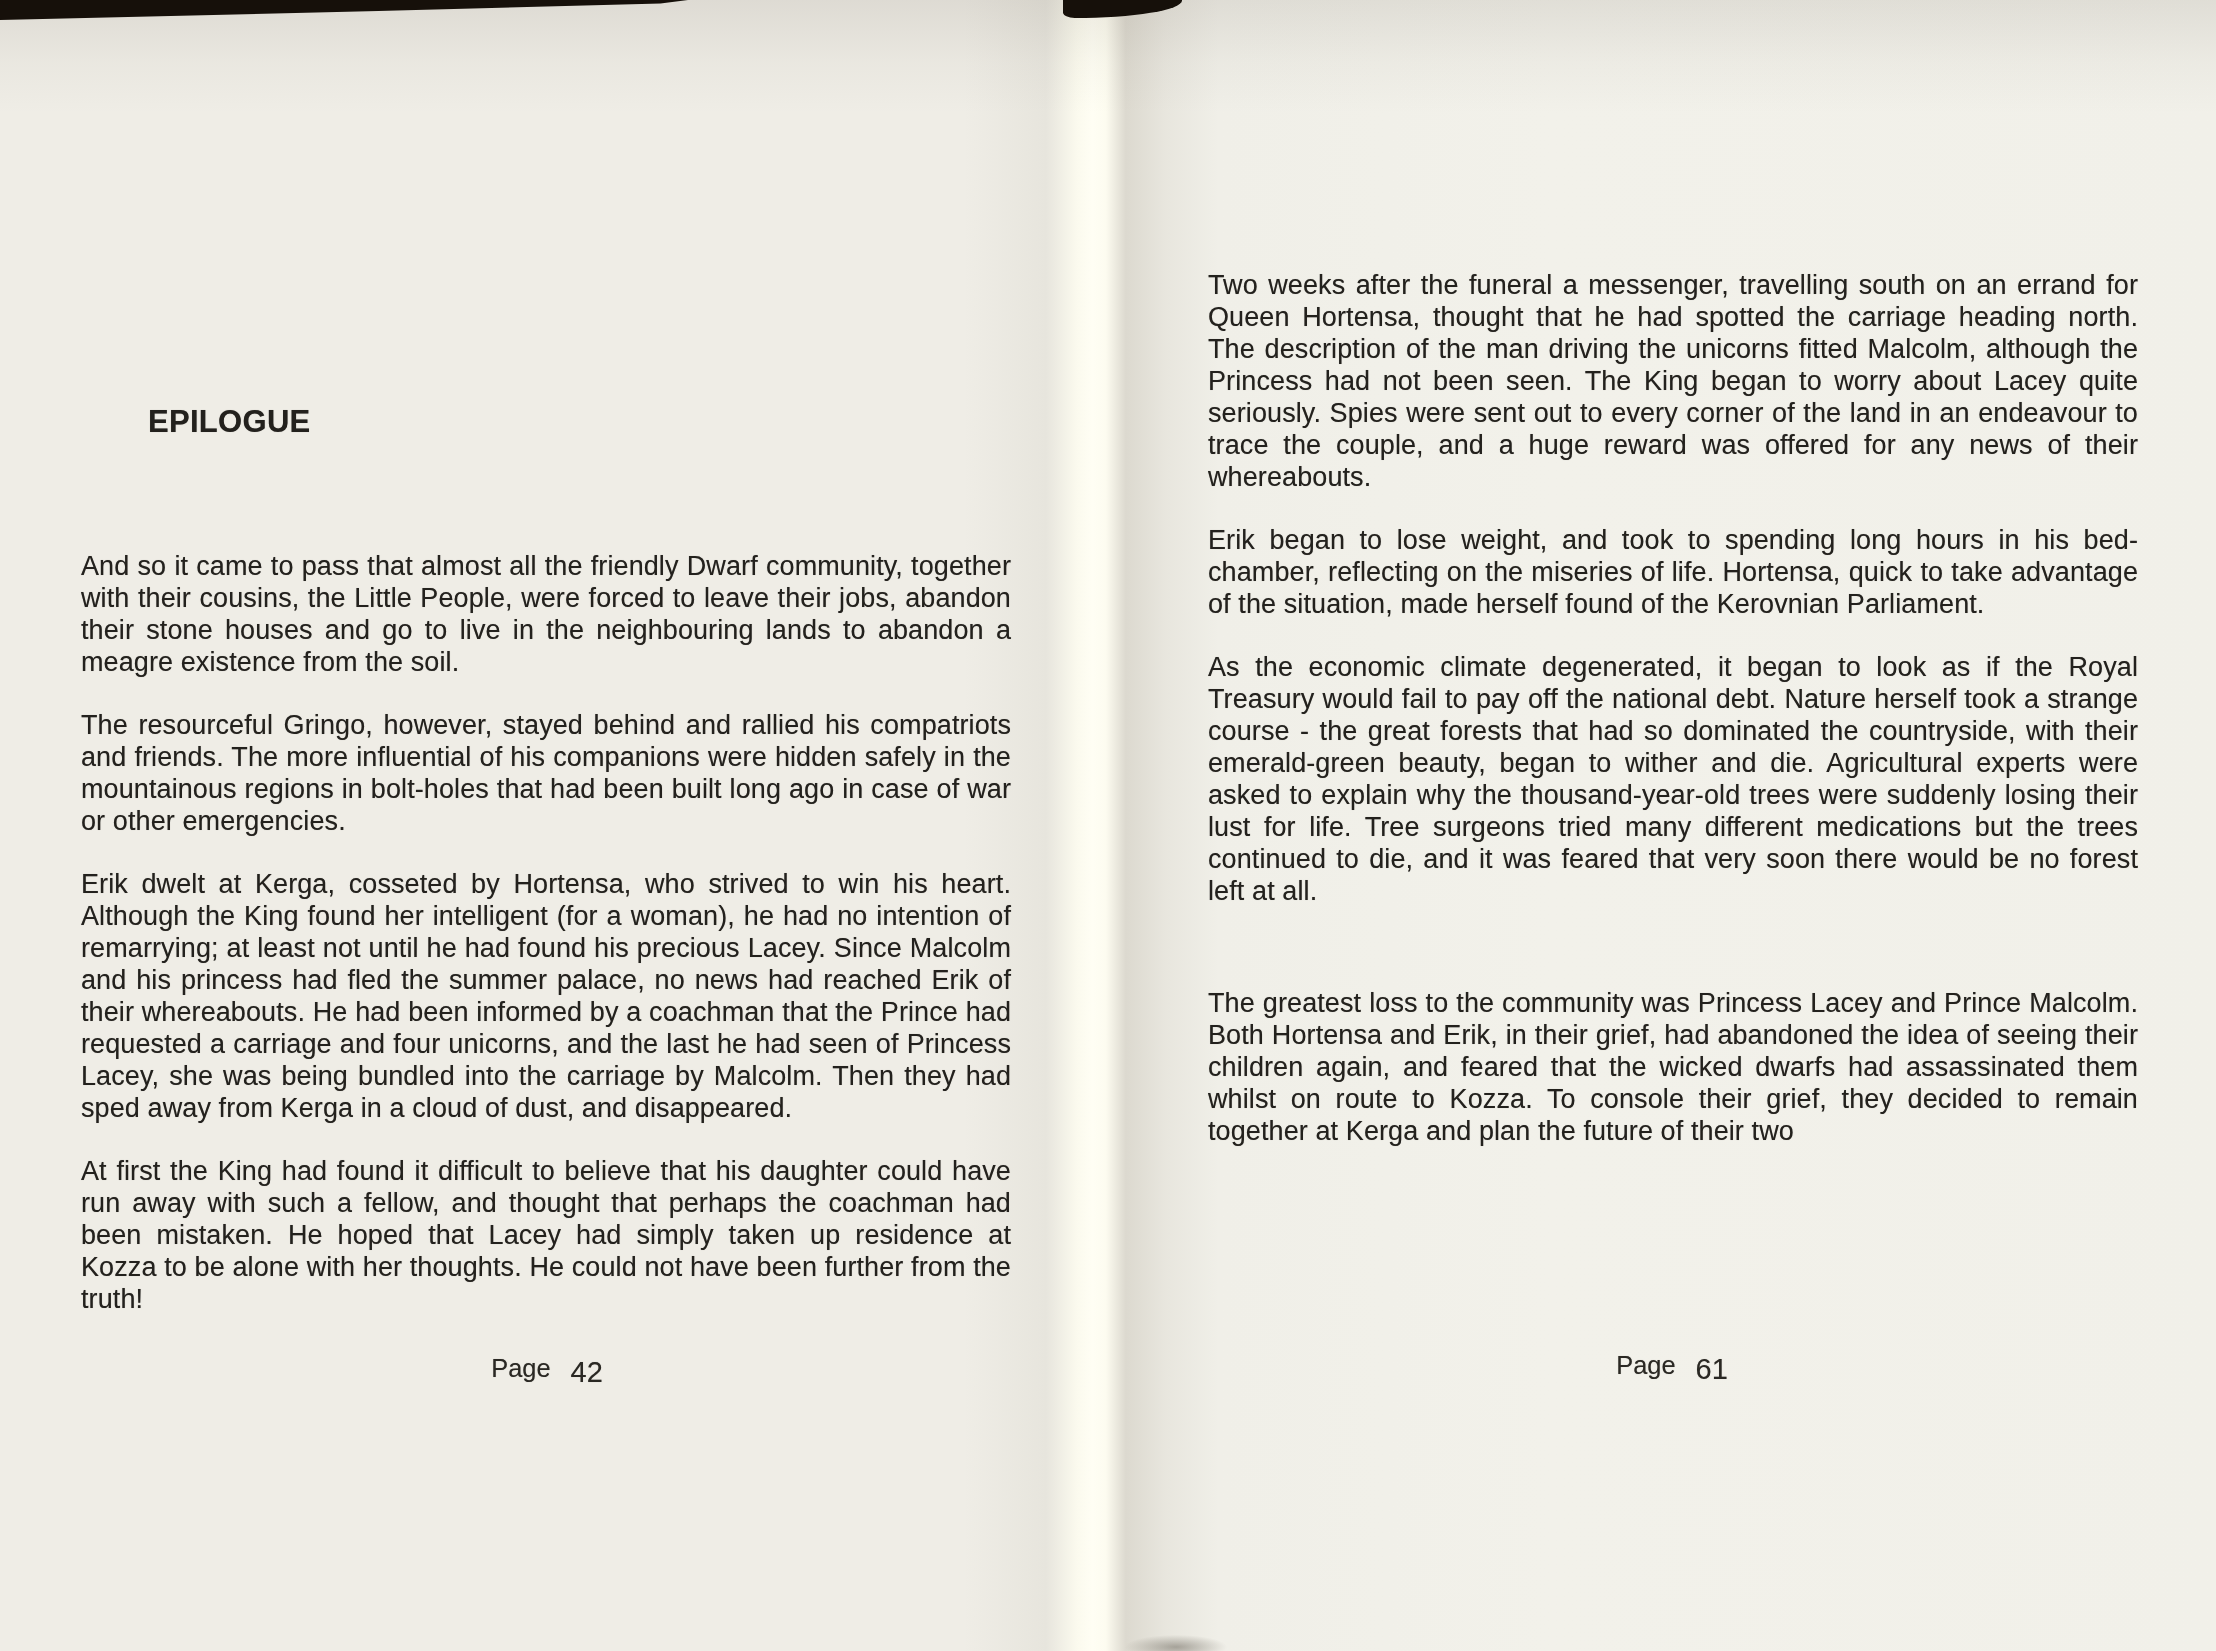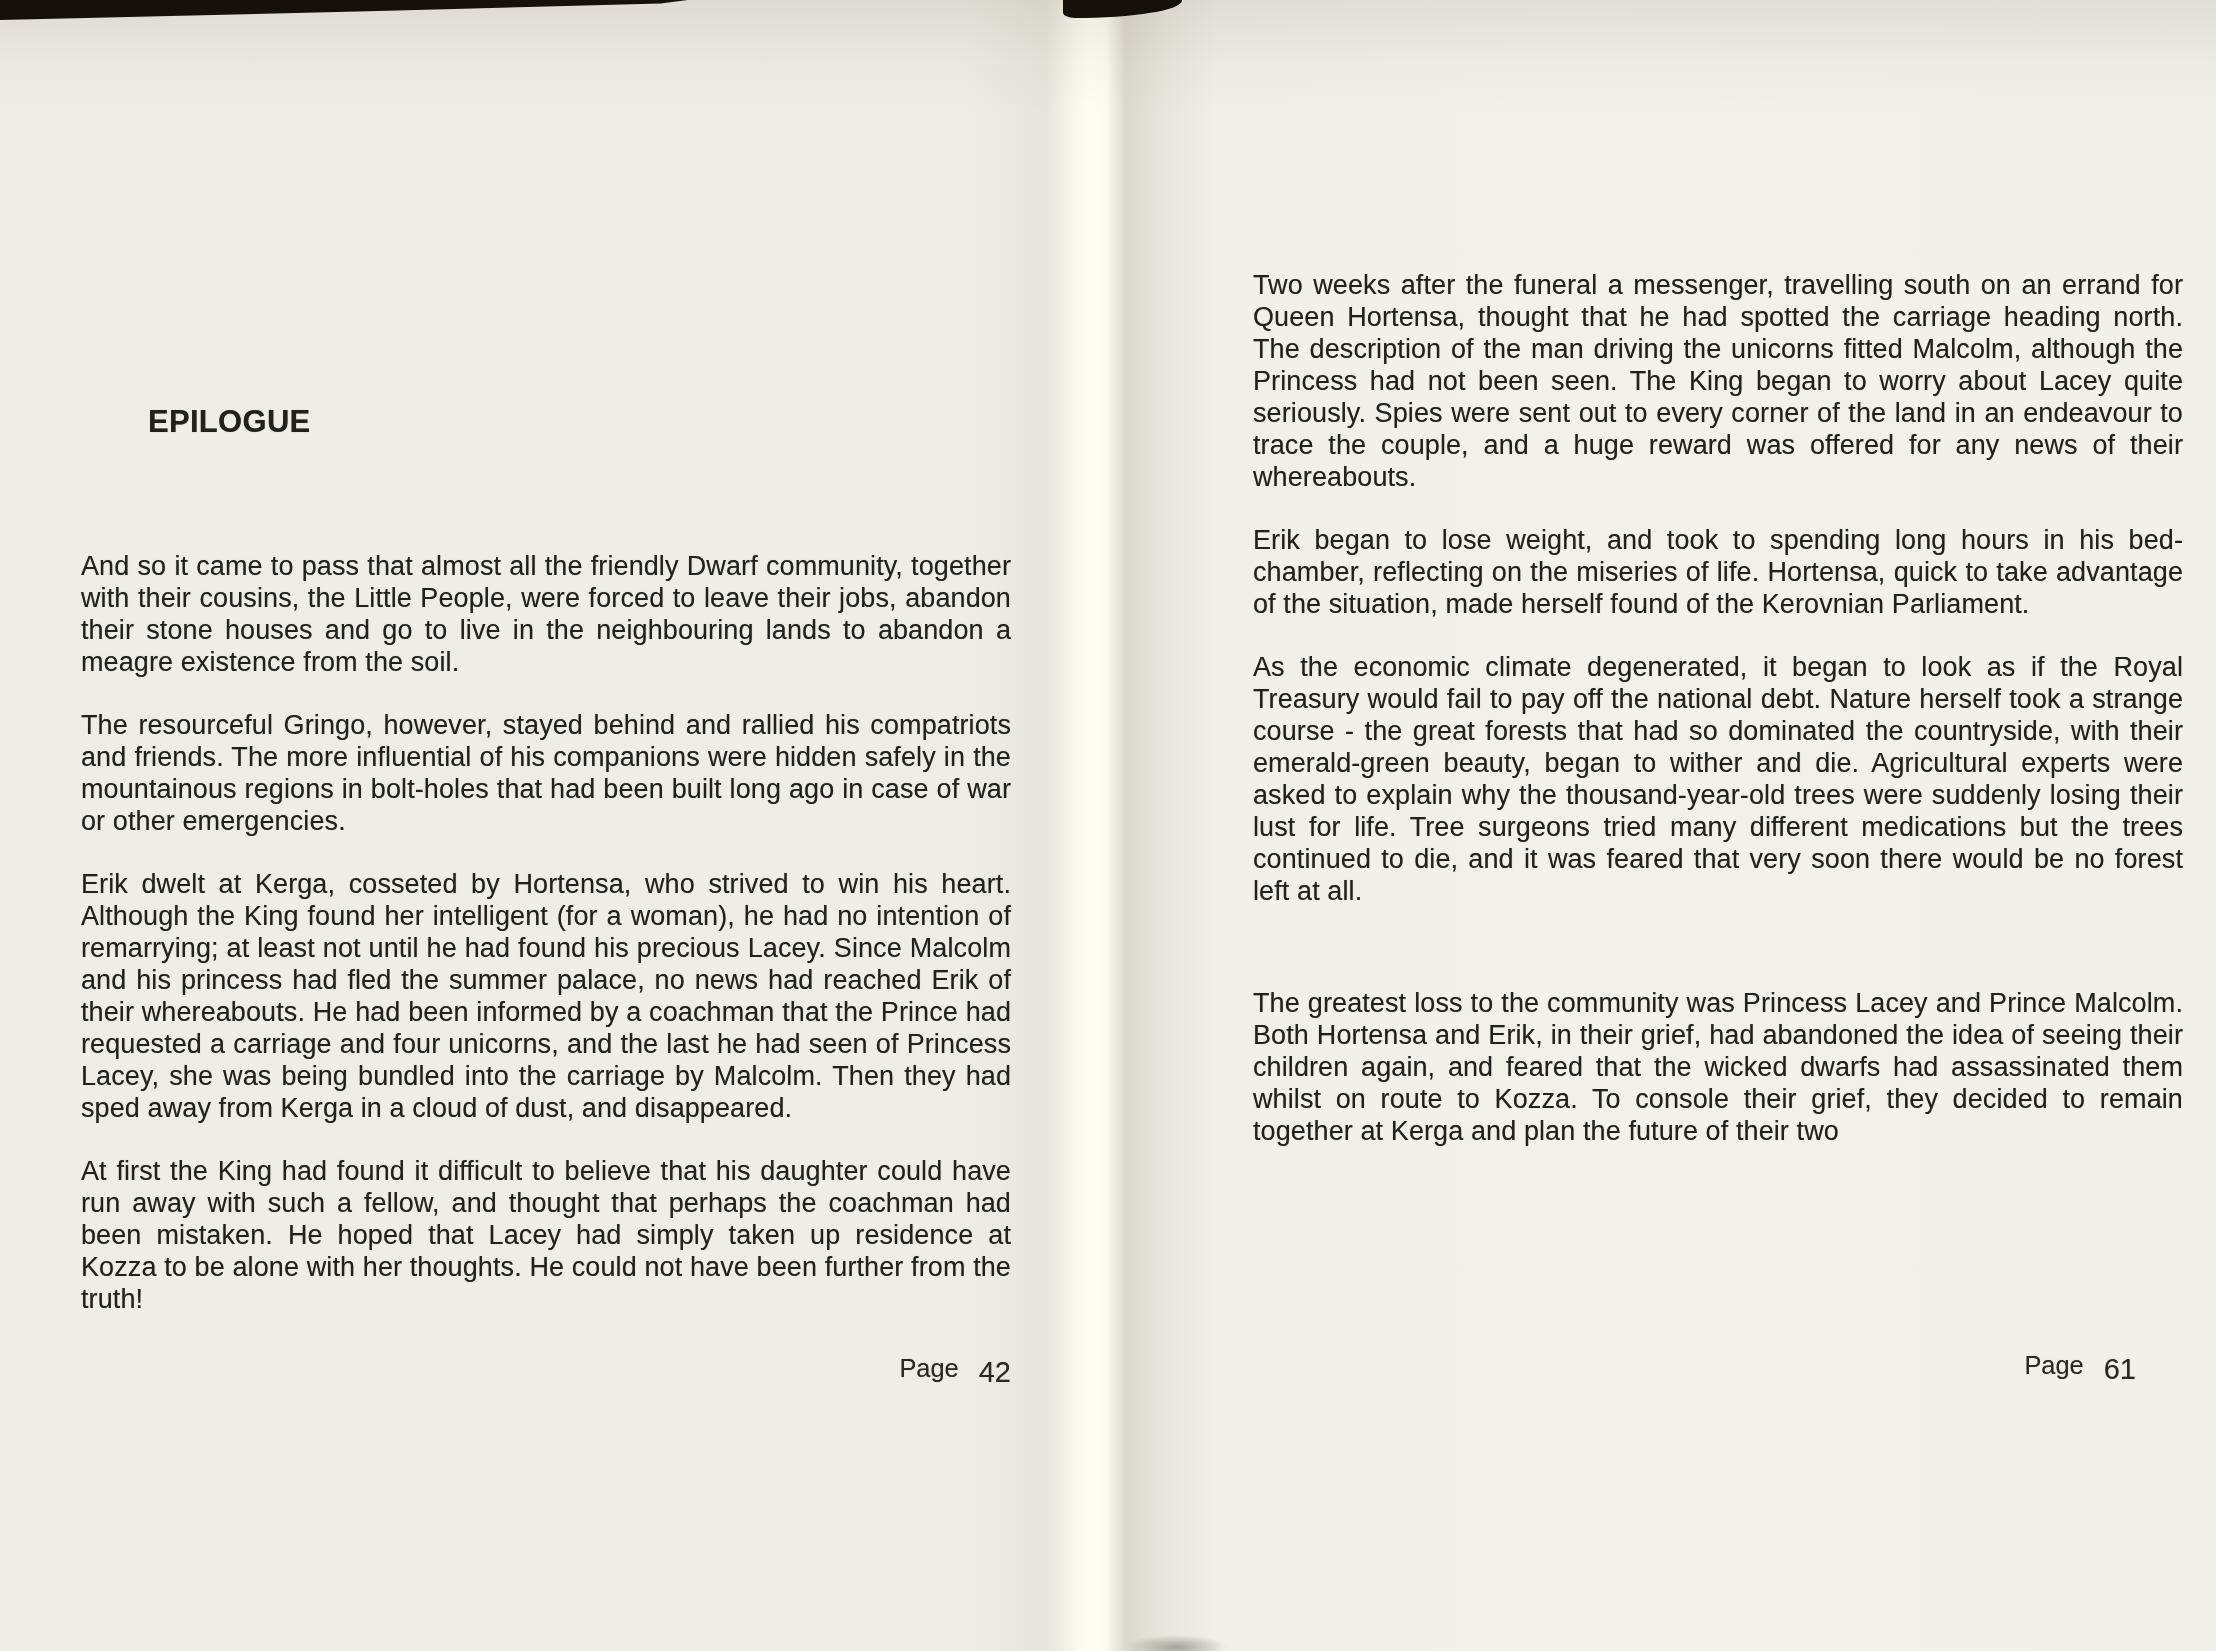--- a/index.html
+++ b/index.html
@@ -59,21 +59,21 @@
     font-size: 31px;
     line-height: 37px;
     font-weight: bold;
     letter-spacing: 0.3px;
     text-shadow: 0 0 0.7px rgba(35,33,29,0.45);
   }
   .para-gap-large { margin-top: 80px; }
   .footer {
     position: absolute;
     width: 928px;
-    text-align: right;
+    text-align: center;
     color: #2a2823;
     font-size: 25.4px;
     text-shadow: 0 0 0.7px rgba(35,33,29,0.40);
   }
   .footer .num {
     display: inline-block;
     font-size: 29px;
     margin-left: 20px;
     position: relative;
     top: 4.7px;
@@ -94,21 +94,21 @@
       <p class="body-text">The resourceful Gringo, however, stayed behind and rallied his compatriots and friends. The more influential of his companions were hidden safely in the mountainous regions in bolt-holes that had been built long ago in case of war or other emergencies.</p>
       <p class="body-text">Erik dwelt at Kerga, cosseted by Hortensa, who strived to win his heart. Although the King found her intelligent (for a woman), he had no intention of remarrying; at least not until he had found his precious Lacey. Since Malcolm and his princess had fled the summer palace, no news had reached Erik of their whereabouts. He had been informed by a coachman that the Prince had requested a carriage and four unicorns, and the last he had seen of Princess Lacey, she was being bundled into the carriage by Malcolm. Then they had sped away from Kerga in a cloud of dust, and disappeared.</p>
       <p class="body-text">At first the King had found it difficult to believe that his daughter could have run away with such a fellow, and thought that perhaps the coachman had been mistaken. He hoped that Lacey had simply taken up residence at Kozza to be alone with her thoughts. He could not have been further from the truth!</p>
     </div>
     <div class="footer" style="left:83px; top:1351px;">
       <span>Page</span><span class="num">42</span>
     </div>
   </div>
 
   <div>
-    <div class="text-col" style="left:1253px; top:269px; width:930px;">
+    <div class="text-col" style="left:1208px; top:269px; width:930px;">
       <p class="body-text">Two weeks after the funeral a messenger, travelling south on an errand for Queen Hortensa, thought that he had spotted the carriage heading north. The description of the man driving the unicorns fitted Malcolm, although the Princess had not been seen. The King began to worry about Lacey quite seriously. Spies were sent out to every corner of the land in an endeavour to trace the couple, and a huge reward was offered for any news of their whereabouts.</p>
       <p class="body-text">Erik began to lose weight, and took to spending long hours in his bed-chamber, reflecting on the miseries of life. Hortensa, quick to take advantage of the situation, made herself found of the Kerovnian Parliament.</p>
       <p class="body-text">As the economic climate degenerated, it began to look as if the Royal Treasury would fail to pay off the national debt. Nature herself took a strange course - the great forests that had so dominated the countryside, with their emerald-green beauty, began to wither and die. Agricultural experts were asked to explain why the thousand-year-old trees were suddenly losing their lust for life. Tree surgeons tried many different medications but the trees continued to die, and it was feared that very soon there would be no forest left at all.</p>
       <p class="body-text para-gap-large">The greatest loss to the community was Princess Lacey and Prince Malcolm. Both Hortensa and Erik, in their grief, had abandoned the idea of seeing their children again, and feared that the wicked dwarfs had assassinated them whilst on route to Kozza. To console their grief, they decided to remain together at Kerga and plan the future of their two</p>
     </div>
     <div class="footer" style="left:1208px; top:1348px;">
       <span>Page</span><span class="num">61</span>
     </div>
   </div>
 

